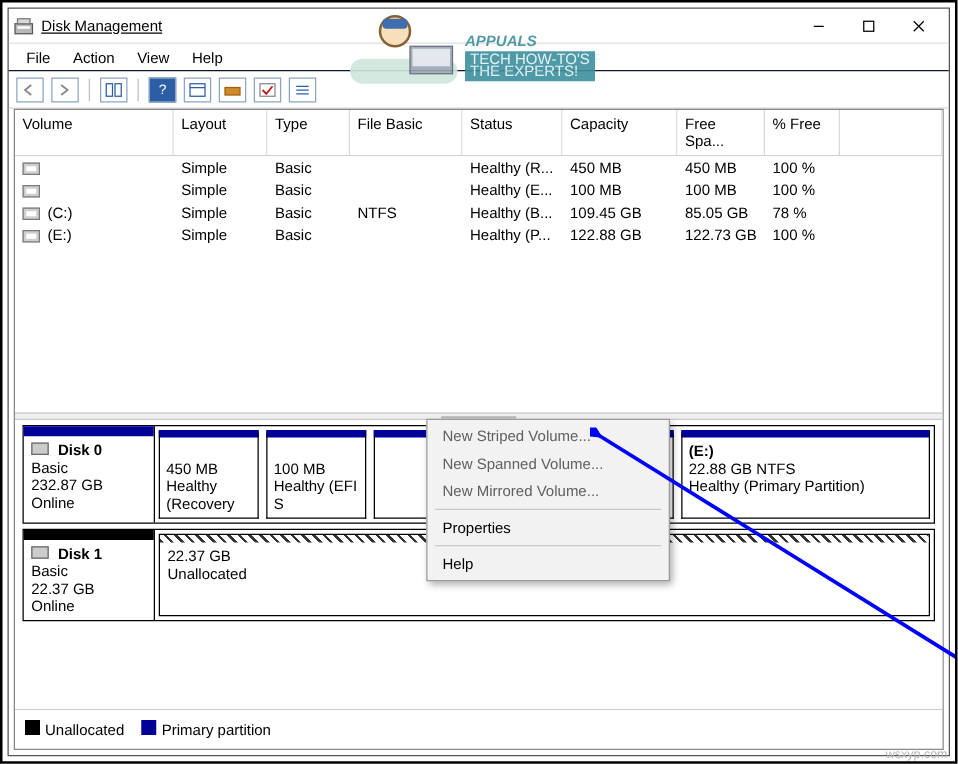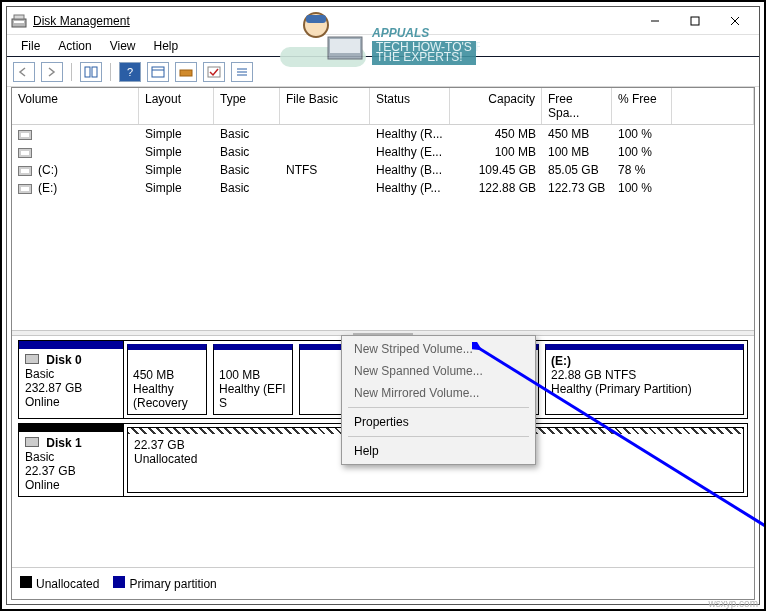--- a/index.html
+++ b/index.html
@@ -37,21 +37,21 @@
 .legend { height:32px; border-top:1px solid #ccc; display:flex; align-items:center; gap:14px; padding:0 8px;}
 .legend-sq { width:12px; height:12px; display:inline-block; margin-right:4px;}
 .sq-black{background:#000;} .sq-blue{background:#000099;}
 .ctx-menu { position:absolute; left:339px; top:333px; width:195px; background:#f2f2f2; border:1px solid #9a9a9a; box-shadow:2px 3px 6px rgba(0,0,0,.35); z-index:20; padding:2px;}
 .ctx-item { padding:4px 10px; color:#606060; }
 .ctx-item.enabled { color:#000; }
 .ctx-item.hover { background:#91c9f7; color:#000; }
 .ctx-sep { height:1px; background:#c8c8c8; margin:3px 4px; }
 .arrow-line { position:absolute; z-index:30; pointer-events:none; }
 .credit { position:absolute; right:6px; bottom:0; font-size:10px; color:#b5b5b5;}
-.c-vol{width:127px;} .c-lay{width:75px;} .c-typ{width:66px;} .c-fs{width:90px;} .c-st{width:80px;} .c-cap{width:92px;text-align:right;} .c-fsp{width:70px;} .c-pf{width:60px;}
+.c-vol{width:127px;} .c-lay{width:75px;} .c-typ{width:66px;} .c-fs{width:90px;} .c-st{width:80px;} .c-cap{width:92px;} .c-fsp{width:70px;} .c-pf{width:60px;}
 .watermark { position:absolute; left:278px; top:5px; z-index:5; opacity:.9; width:200px; height:62px; }
 </style>
 </head>
 <body>
 
 <div class="window">
 
   <div class="titlebar">
     <span class="app-icon">
       <svg viewBox="0 0 16 16" width="16" height="16">

